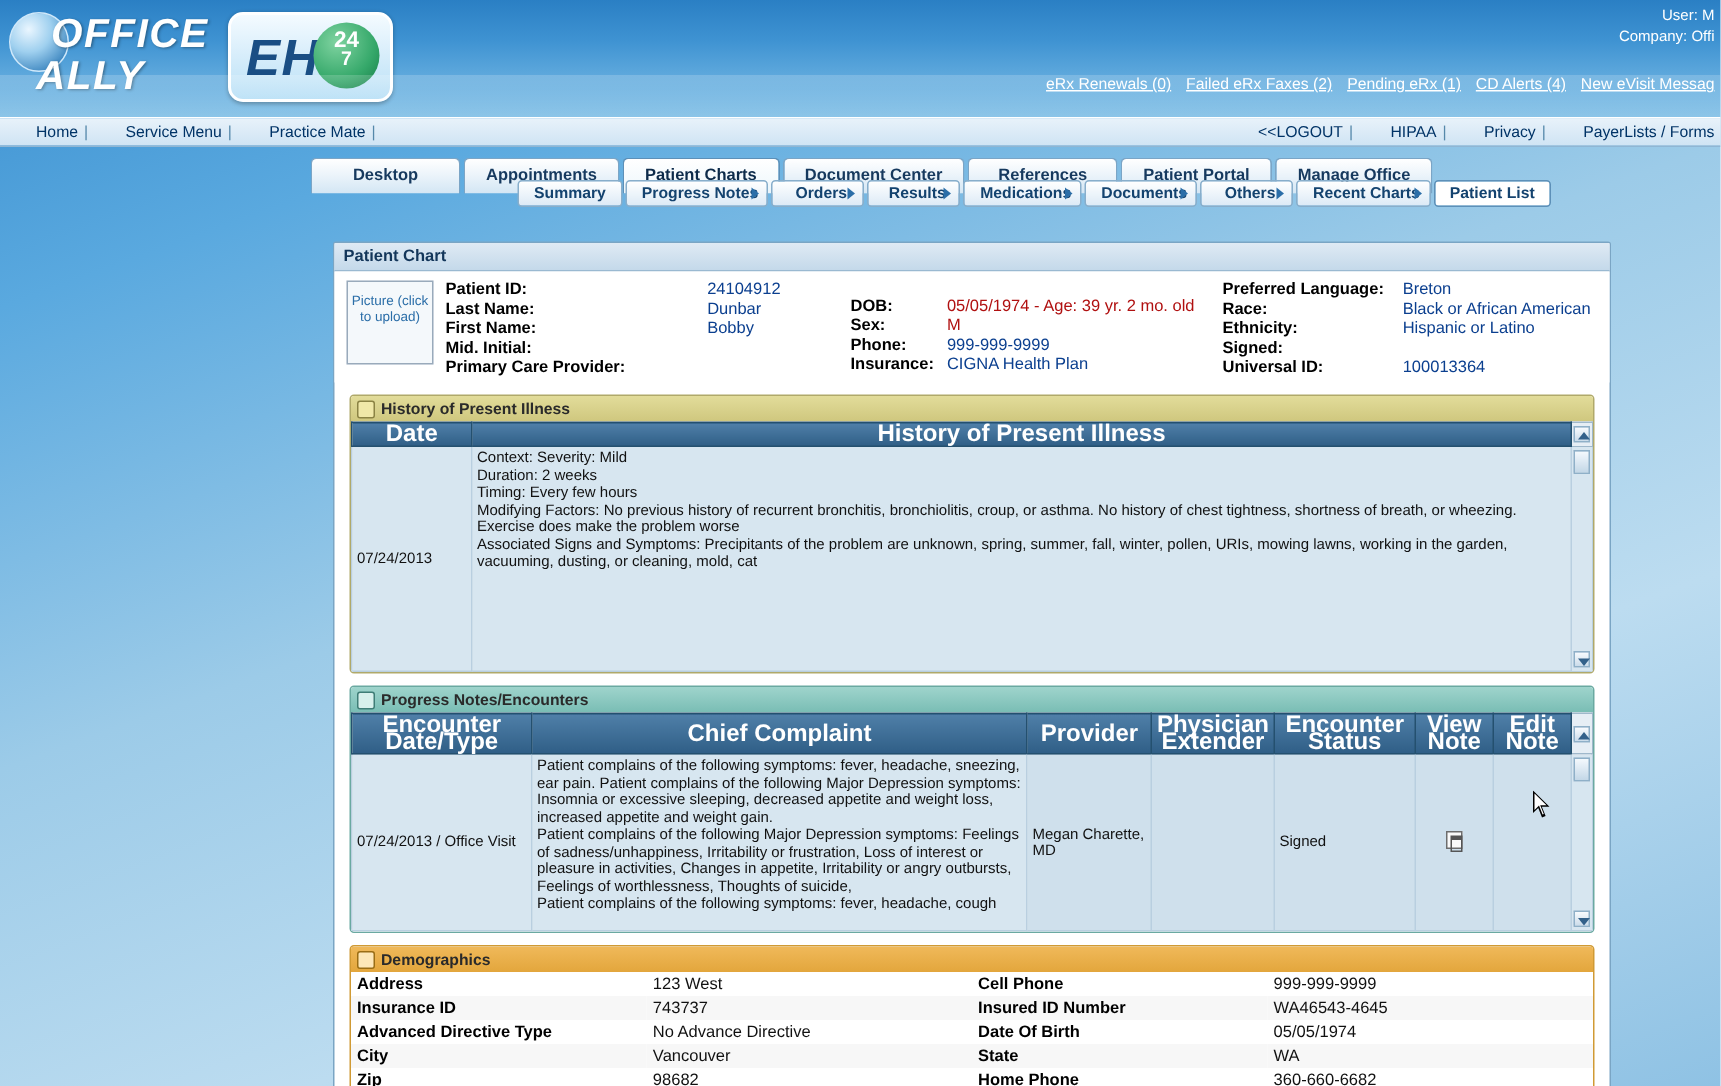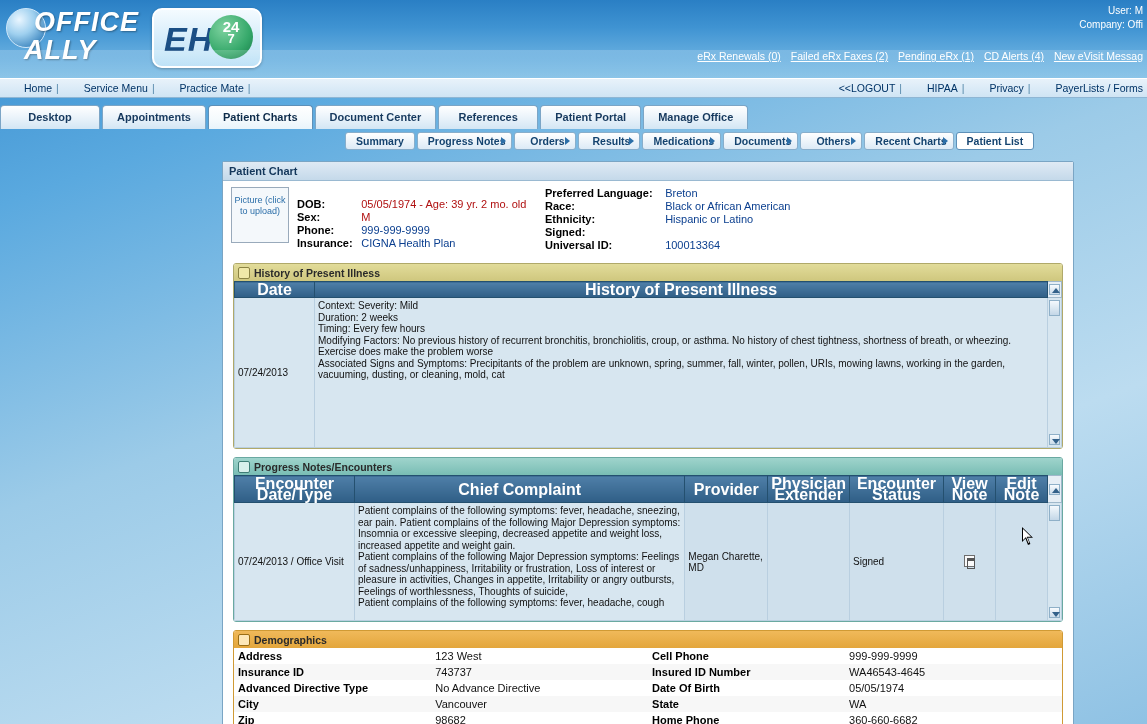--- a/index.html
+++ b/index.html
@@ -98,22 +98,23 @@
     line-height: 19px;
     color: #003366;
   }
   .navbar a { color:#003366; text-decoration:none;padding-left:18px; }
   .navbar .sep { color:#5588aa; margin: 0 4px; }
   .navbar .right { position:absolute; right: 4px; top:0; }
   .navbar .right a { text-decoration: none; }
   
   .tabs-wrap {
     position: relative;
-    height: 26px;
+    height: 14px;
     margin-top: 7px;
+    padding-left: 207px;
   }
   .tab {
     display: inline-block;
     height: 24px;
     line-height: 23px;
     padding: 0 14px;
     margin-right: 2px;
     font-size: 11px;
     font-weight: bold;
     color: #16395e;
@@ -355,20 +356,32 @@
 </div>
 
 <div class="panel">
   <div class="panel-title">Patient Chart</div>
 
   <div class="pt-header">
     <div class="pic-box">
       <span>Picture (click to upload)</span>
     </div>
     <div class="pt-cols">
+      <div class="pt-col c1">
+        <span class="lbl">Patient ID:</span>
+        <span class="val">24104912</span>
+        <span class="lbl">Last Name:</span>
+        <span class="val">Dunbar</span>
+        <span class="lbl">First Name:</span>
+        <span class="val">Bobby</span>
+        <span class="lbl">Mid. Initial:</span>
+        <span class="val"></span>
+        <span class="lbl">Primary Care Provider:</span>
+        <span class="val"></span>
+      </div>
       <div class="pt-col c2">
         <span class="lbl">DOB:</span>
         <span class="val red">05/05/1974 - Age: 39 yr. 2 mo. old</span>
         <span class="lbl">Sex:</span>
         <span class="val red">M</span>
         <span class="lbl">Phone:</span>
         <span class="val">999-999-9999</span>
         <span class="lbl">Insurance:</span>
         <span class="val">CIGNA Health Plan</span>
       </div>

